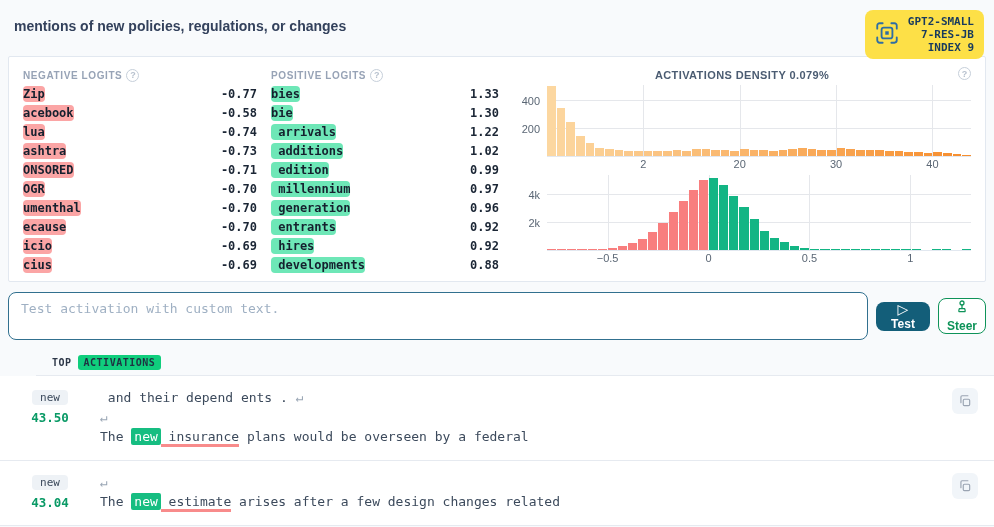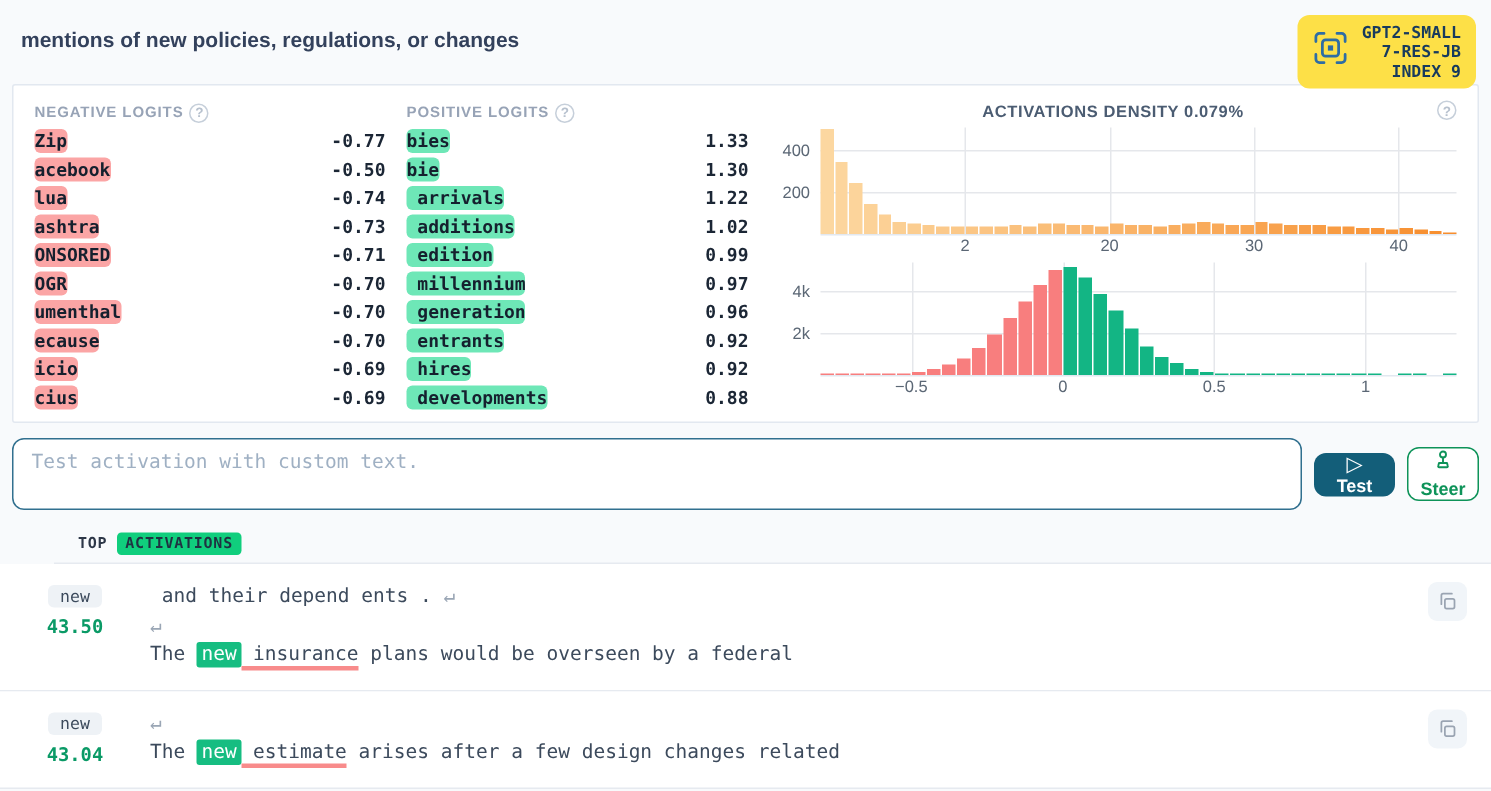--- a/index.html
+++ b/index.html
@@ -131,21 +131,21 @@
         <span>NEGATIVE LOGITS</span>
         <span class="help">?</span>
       </div>
       <div>
           <div class="logit-row">
             <span class="tok neg">Zip</span>
             <span class="logit-val">-0.77</span>
           </div>
           <div class="logit-row">
             <span class="tok neg">acebook</span>
-            <span class="logit-val">-0.50</span>
+            <span class="logit-val">-0.58</span>
           </div>
           <div class="logit-row">
             <span class="tok neg">lua</span>
             <span class="logit-val">-0.74</span>
           </div>
           <div class="logit-row">
             <span class="tok neg">ashtra</span>
             <span class="logit-val">-0.73</span>
           </div>
           <div class="logit-row">

